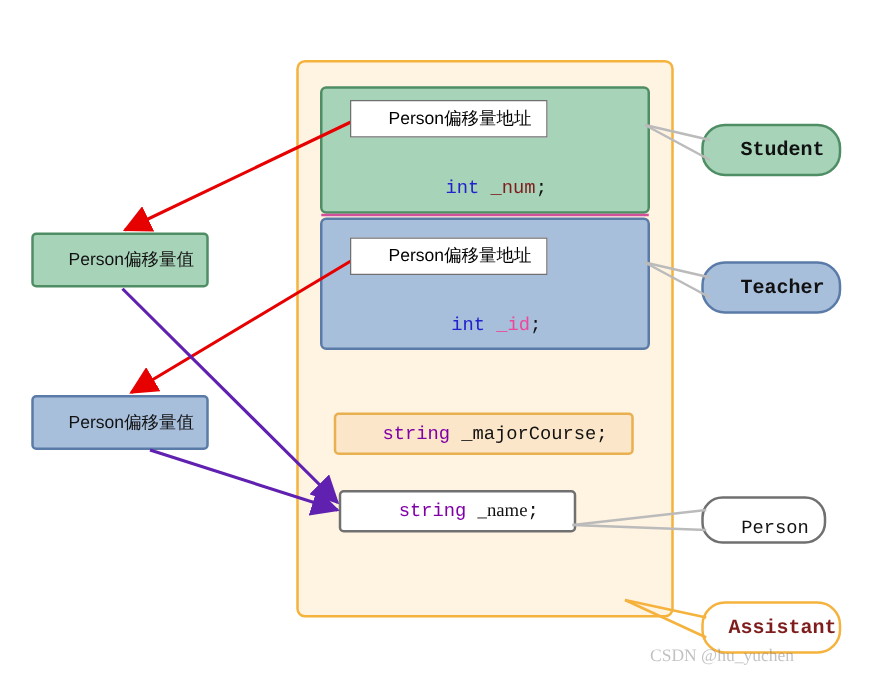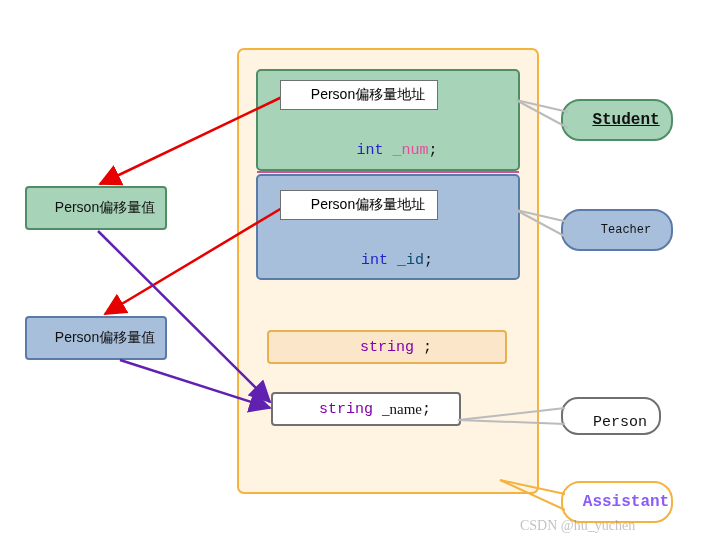--- a/index.html
+++ b/index.html
@@ -89,58 +89,59 @@
 
   <line x1="120" y1="360" x2="270" y2="408" stroke="#6020B0" stroke-width="2.5" marker-end="url(#ah-purple)"></line>
 </svg>
 
 <div class="box" style="left:280px; top:80px; width:158px; height:30px; background:#fff; border:1.5px solid #707070; font-size:14px;">
   <span>Person偏移量地址</span>
 </div>
 
 <div class="box mono" style="left:257px; top:138px; width:262px; height:24px; font-size:15px;">
   <span style="color:#2222CC;">int&nbsp;</span>
-    <span style="color:#ec4899;text-align:center;">_num</span>
+    <span style="color:#7f1d1d;text-align:center;">_num</span>
     <span style="color:#111;">;</span>
 </div>
 
 <div class="box" style="left:280px; top:190px; width:158px; height:30px; background:#fff; border:1.5px solid #707070; font-size:14px;">
   <span>Person偏移量地址</span>
 </div>
 
 <div class="box mono" style="left:257px; top:248px; width:262px; height:24px; font-size:15px;">
   <span style="color:#2222CC;">int&nbsp;</span>
-    <span style="color:#0c4a6e;">_id</span>
+    <span style="color:#ec4899;">_id</span>
     <span style="color:#111;">;</span>
 
 </div>
 
 <div class="box mono" style="left:268px; top:331px; width:238px; height:32px; font-size:15px;">
   <span style="color:#8000A8;">string&nbsp;</span>
+    <span style="color:#111;">_majorCourse</span>
     <span style="color:#111;">;</span>
 
 </div>
 
 <div class="box mono" style="left:272px; top:393px; width:188px; height:32px; font-size:15px;">
   <span style="color:#8000A8;">string&nbsp;</span>
     <span style="color:#111;font-family:Liberation Serif, serif;">_name</span>
     <span style="color:#111;">;</span>
 
 </div>
 
-<div class="box mono" style="left:562px; top:100px; width:110px; height:40px; font-size:16px; color:#111; font-weight:bold;text-decoration:underline;">
+<div class="box mono" style="left:562px; top:100px; width:110px; height:40px; font-size:16px; color:#111; font-weight:bold;">
   <span>Student</span>
 </div>
-<div class="box mono" style="left:562px; top:210px; width:110px; height:40px; font-size:12px; color:#111; font-weight:normal;">
+<div class="box mono" style="left:562px; top:210px; width:110px; height:40px; font-size:16px; color:#111; font-weight:bold;">
   <span>Teacher</span>
 </div>
 <div class="box mono" style="left:562px; top:398px; width:98px; height:48px; font-size:15px; color:#111;">
   <span>Person</span>
 </div>
-<div class="box mono" style="left:562px; top:482px; width:110px; height:40px; font-size:16px; color:#8b5cf6; font-weight:bold;">
+<div class="box mono" style="left:562px; top:482px; width:110px; height:40px; font-size:16px; color:#7f1d1d; font-weight:bold;">
   <span>Assistant</span>
 </div>
 
 <div class="box" style="left:26px; top:187px; width:140px; height:42px; font-size:14px; color:#111;">
   <span>Person偏移量值</span>
 </div>
 <div class="box" style="left:26px; top:317px; width:140px; height:42px; font-size:14px; color:#111;">
   <span>Person偏移量值</span>
 </div>
 

